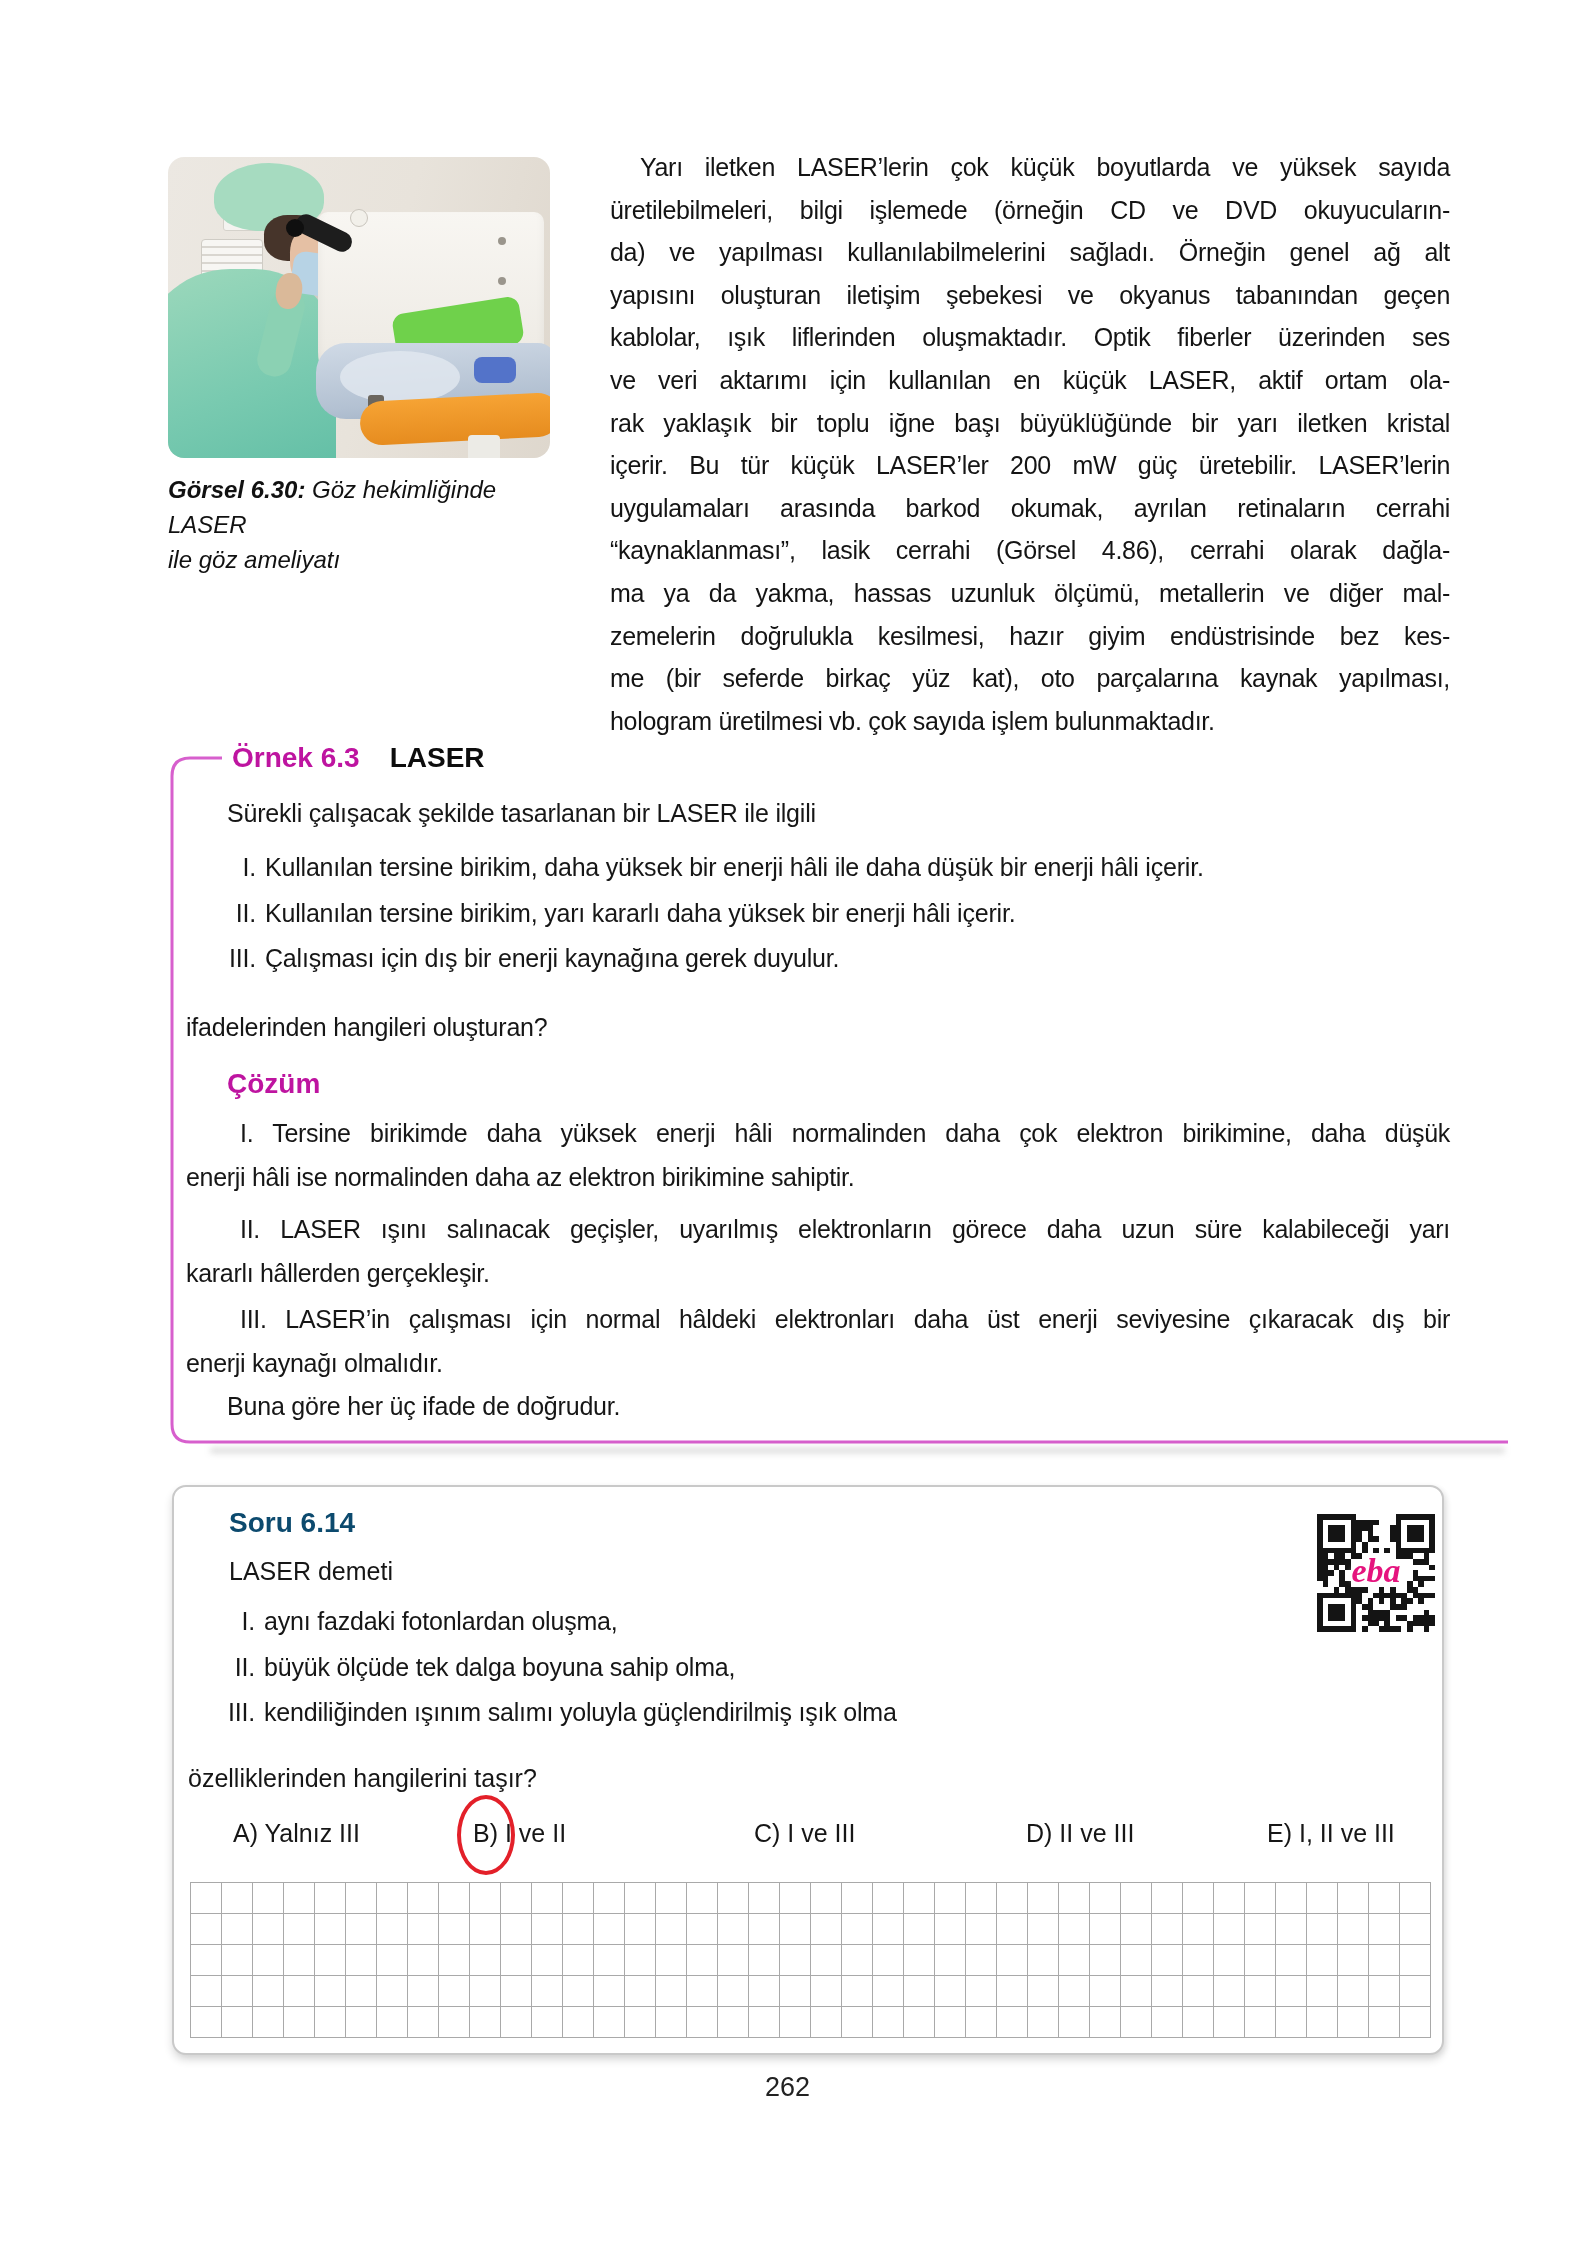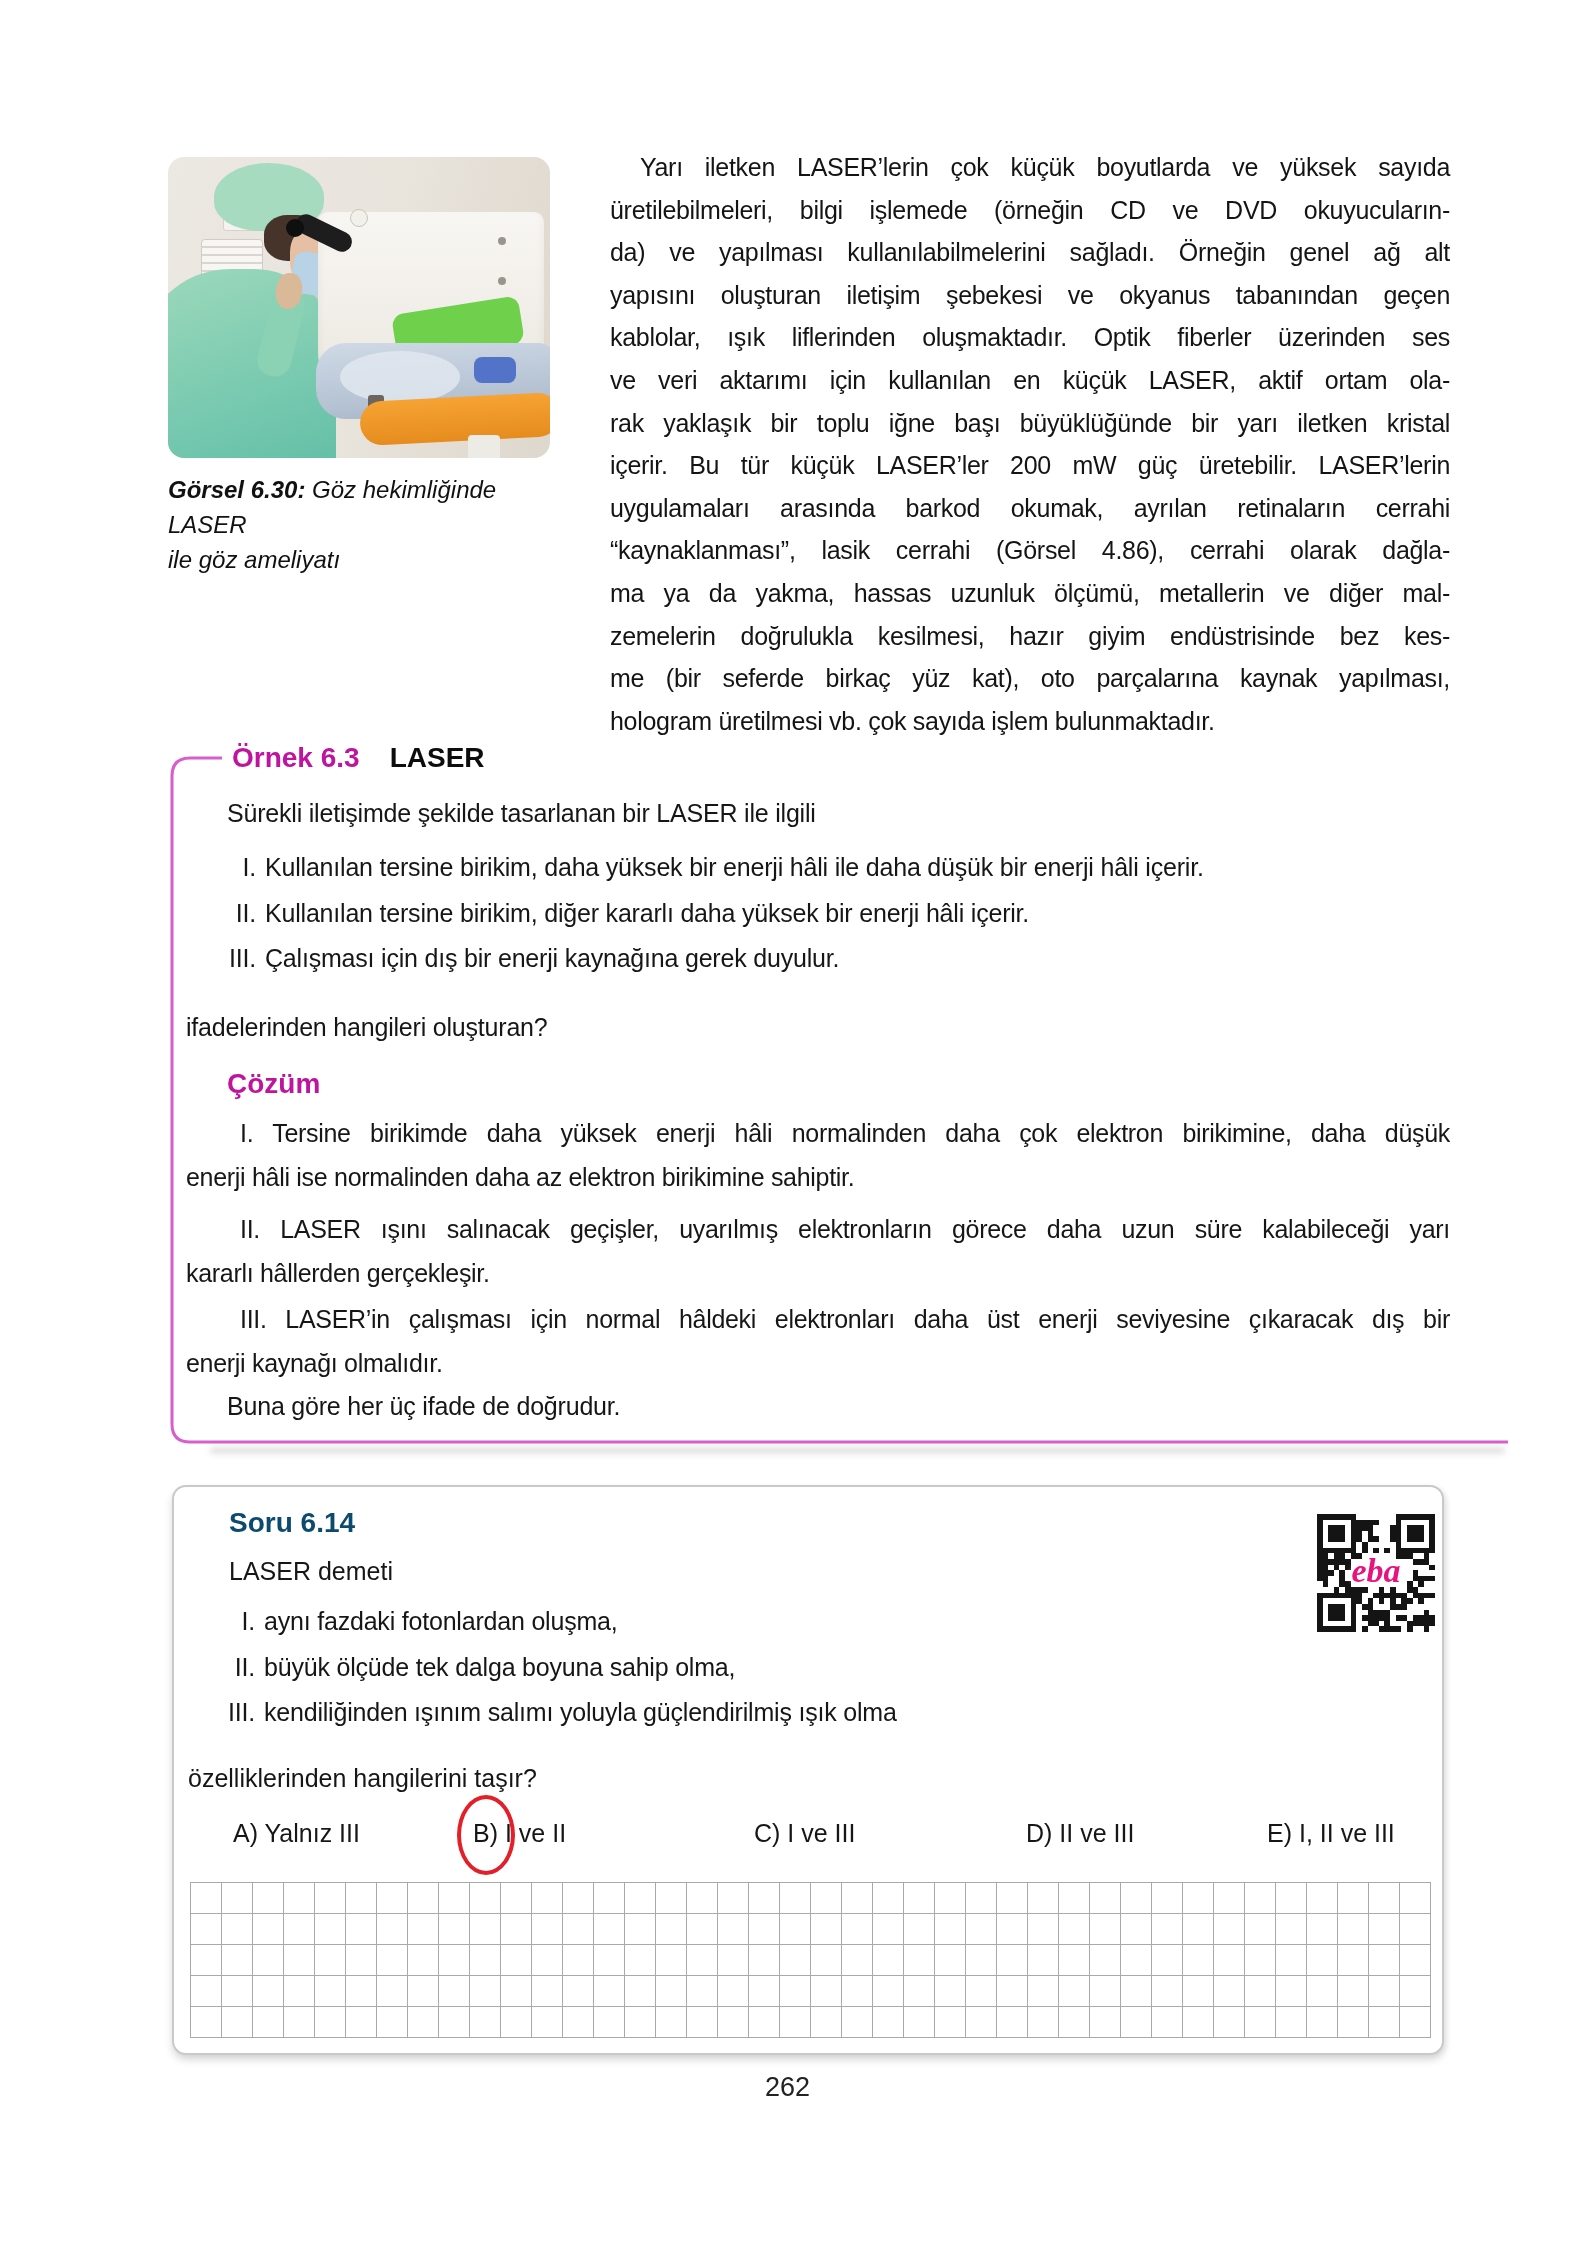--- a/index.html
+++ b/index.html
@@ -150,24 +150,24 @@
     </div>
 
   <svg class="ex-bracket" viewBox="0 0 1355 715">
     <path d="M62 13 H30 Q12 13 12 31 V679 Q12 697 30 697 H1348" fill="none" stroke="#d75fcd" stroke-width="3"></path>
   </svg>
   <div class="ex-bottom-shadow"></div>
 
   <div class="ex-title">
     <span class="ex-label">Örnek 6.3</span><span class="ex-name">LASER</span>
   </div>
-  <div class="ex-intro">Sürekli iletişimde şekilde tasarlanan bir LASER ile ilgili</div>
+  <div class="ex-intro">Sürekli çalışacak şekilde tasarlanan bir LASER ile ilgili</div>
   <div class="ex-items items">
       <div class="item"><span class="num">I.</span><span class="itxt">Kullanılan tersine birikim, daha yüksek bir enerji hâli ile daha düşük bir enerji hâli içerir.</span></div>
-      <div class="item"><span class="num">II.</span><span class="itxt">Kullanılan tersine birikim, diğer kararlı daha yüksek bir enerji hâli içerir.</span></div>
+      <div class="item"><span class="num">II.</span><span class="itxt">Kullanılan tersine birikim, yarı kararlı daha yüksek bir enerji hâli içerir.</span></div>
       <div class="item"><span class="num">III.</span><span class="itxt">Çalışması için dış bir enerji kaynağına gerek duyulur.</span></div>
     </div>
   <div class="ex-question">ifadelerinden hangileri oluşturan?</div>
   <div class="ex-sol-label">Çözüm</div>
   <div class="sol sol1">
       <div class="line">I. Tersine birikimde daha yüksek enerji hâli normalinden daha çok elektron birikimine, daha düşük</div>
       <div class="line">enerji hâli ise normalinden daha az elektron birikimine sahiptir.</div>
     </div>
   <div class="sol sol2">
       <div class="line">II. LASER ışını salınacak geçişler, uyarılmış elektronların görece daha uzun süre kalabileceği yarı</div>

